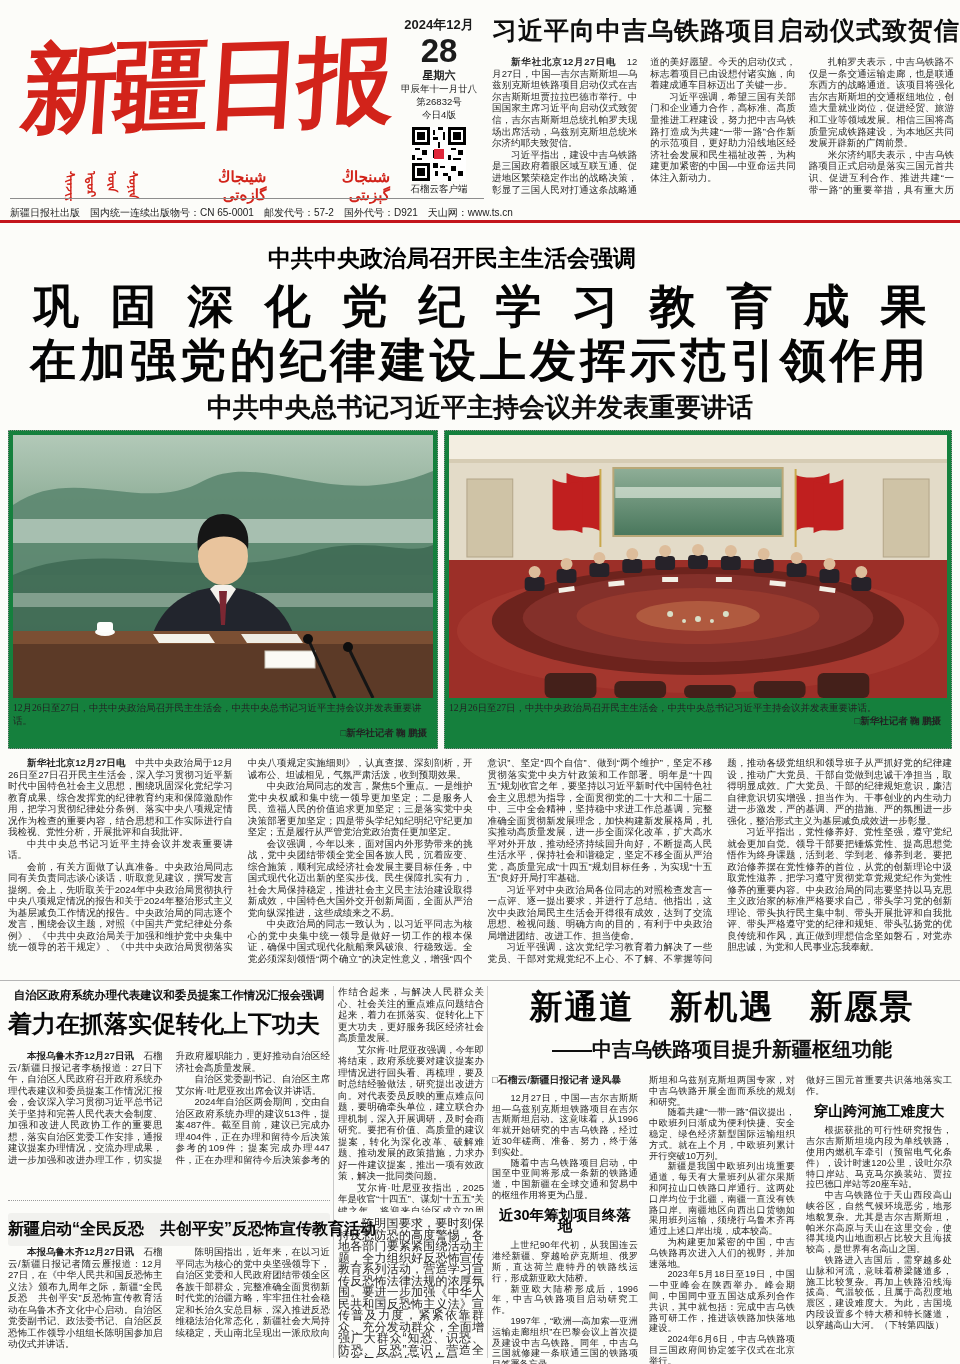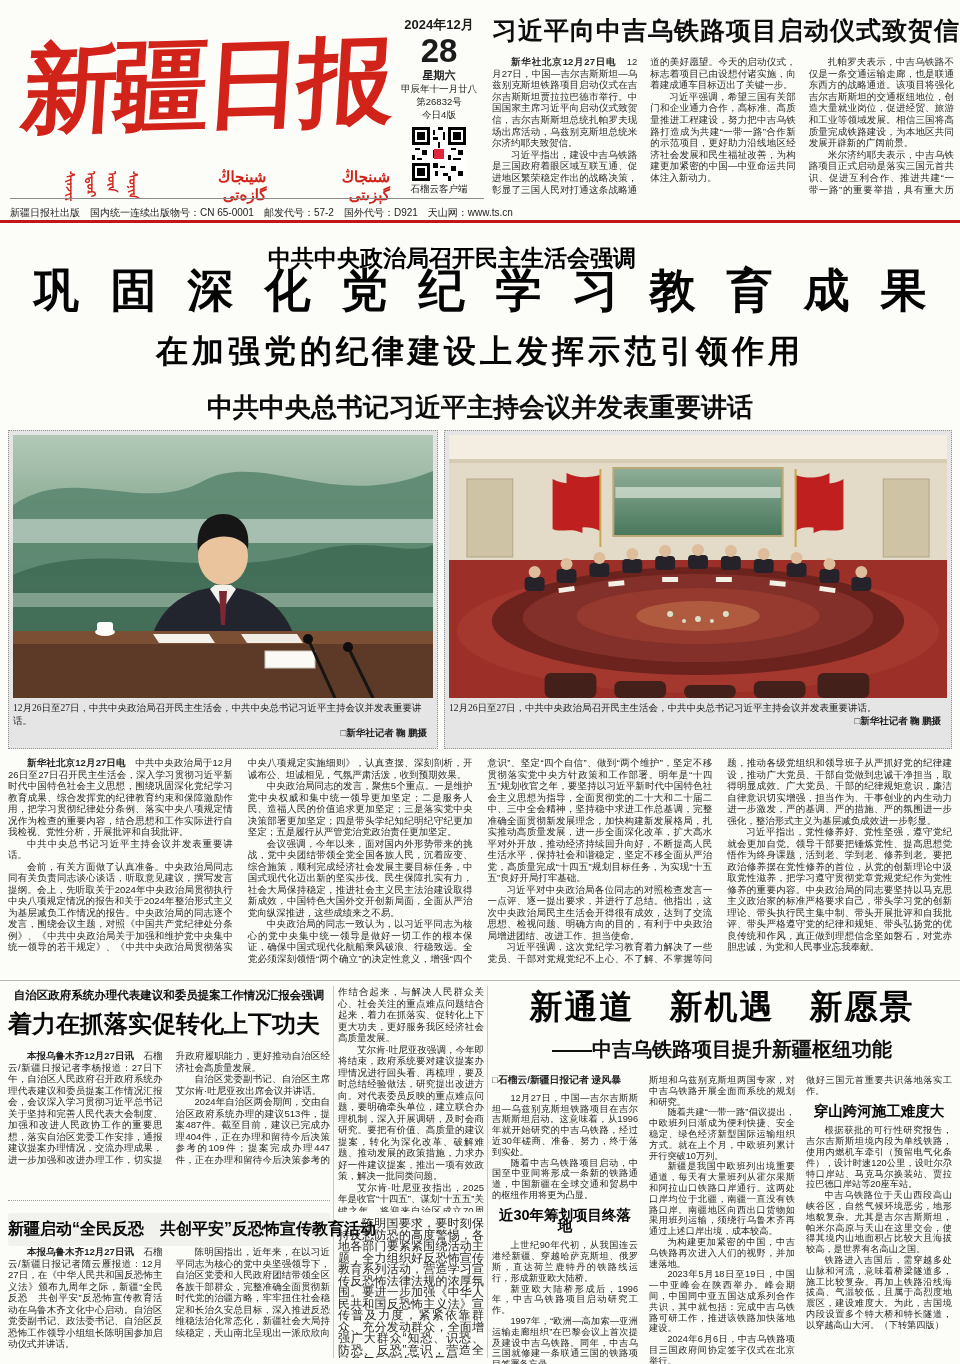--- a/index.html
+++ b/index.html
@@ -29,27 +29,27 @@
 
   
   .brief{left:492px;top:14px;width:462px}
   .brief h2{font-size:25px;font-weight:900;letter-spacing:1px;white-space:nowrap;color:#0e0e0e}
   .brief-body{margin-top:9px;height:146px;overflow:hidden;column-count:3;column-gap:13px;
     font-size:9.5px;line-height:11.6px;color:#2a2a2a}
 
   
   .lead-kicker{left:0;top:243px;width:904px;text-align:center;font-size:23px;font-weight:bold;color:#000000}
   .lead-h{left:0;width:960px;text-align:center;font-weight:900;color:#050505;white-space:nowrap}
-  .lead-h.l1{top:260px;font-size:46px;letter-spacing:31px;text-indent:31px}
-  .lead-h.l2{top:330px;font-size:32px;letter-spacing:4px}
+  .lead-h.l1{top:276px;font-size:46px;letter-spacing:31px;text-indent:31px}
+  .lead-h.l2{top:330px;font-size:46px;letter-spacing:4px}
   .lead-sub{left:0;top:390px;width:960px;text-align:center;font-size:26px;font-weight:900;
     font-family:"Liberation Serif",serif;color:#0d0d0d}
 
   
-  figure{position:absolute;border:1px dotted #8f8f8f;padding:4px;background:#e5e5e5}
+  figure{position:absolute;border:1px dotted #8f8f8f;padding:4px;background:#15803d}
   .fig1{left:8px;top:430px;width:430px;height:319px}
   .fig2{left:444px;top:430px;width:508px;height:319px}
   figure svg.photo{display:block;width:100%;height:263px}
   figcaption{margin-top:4px;font-size:9.5px;line-height:12.5px;font-family:"Liberation Serif",serif;color:#222}
   figcaption .credit{display:block;text-align:right;font-weight:bold;padding-right:6px}
 
   
   .lead-body{left:8px;top:757px;width:944px;height:218px;overflow:hidden;
     column-count:4;column-gap:15px;font-size:9.5px;line-height:11.5px;color:#262626}
 

